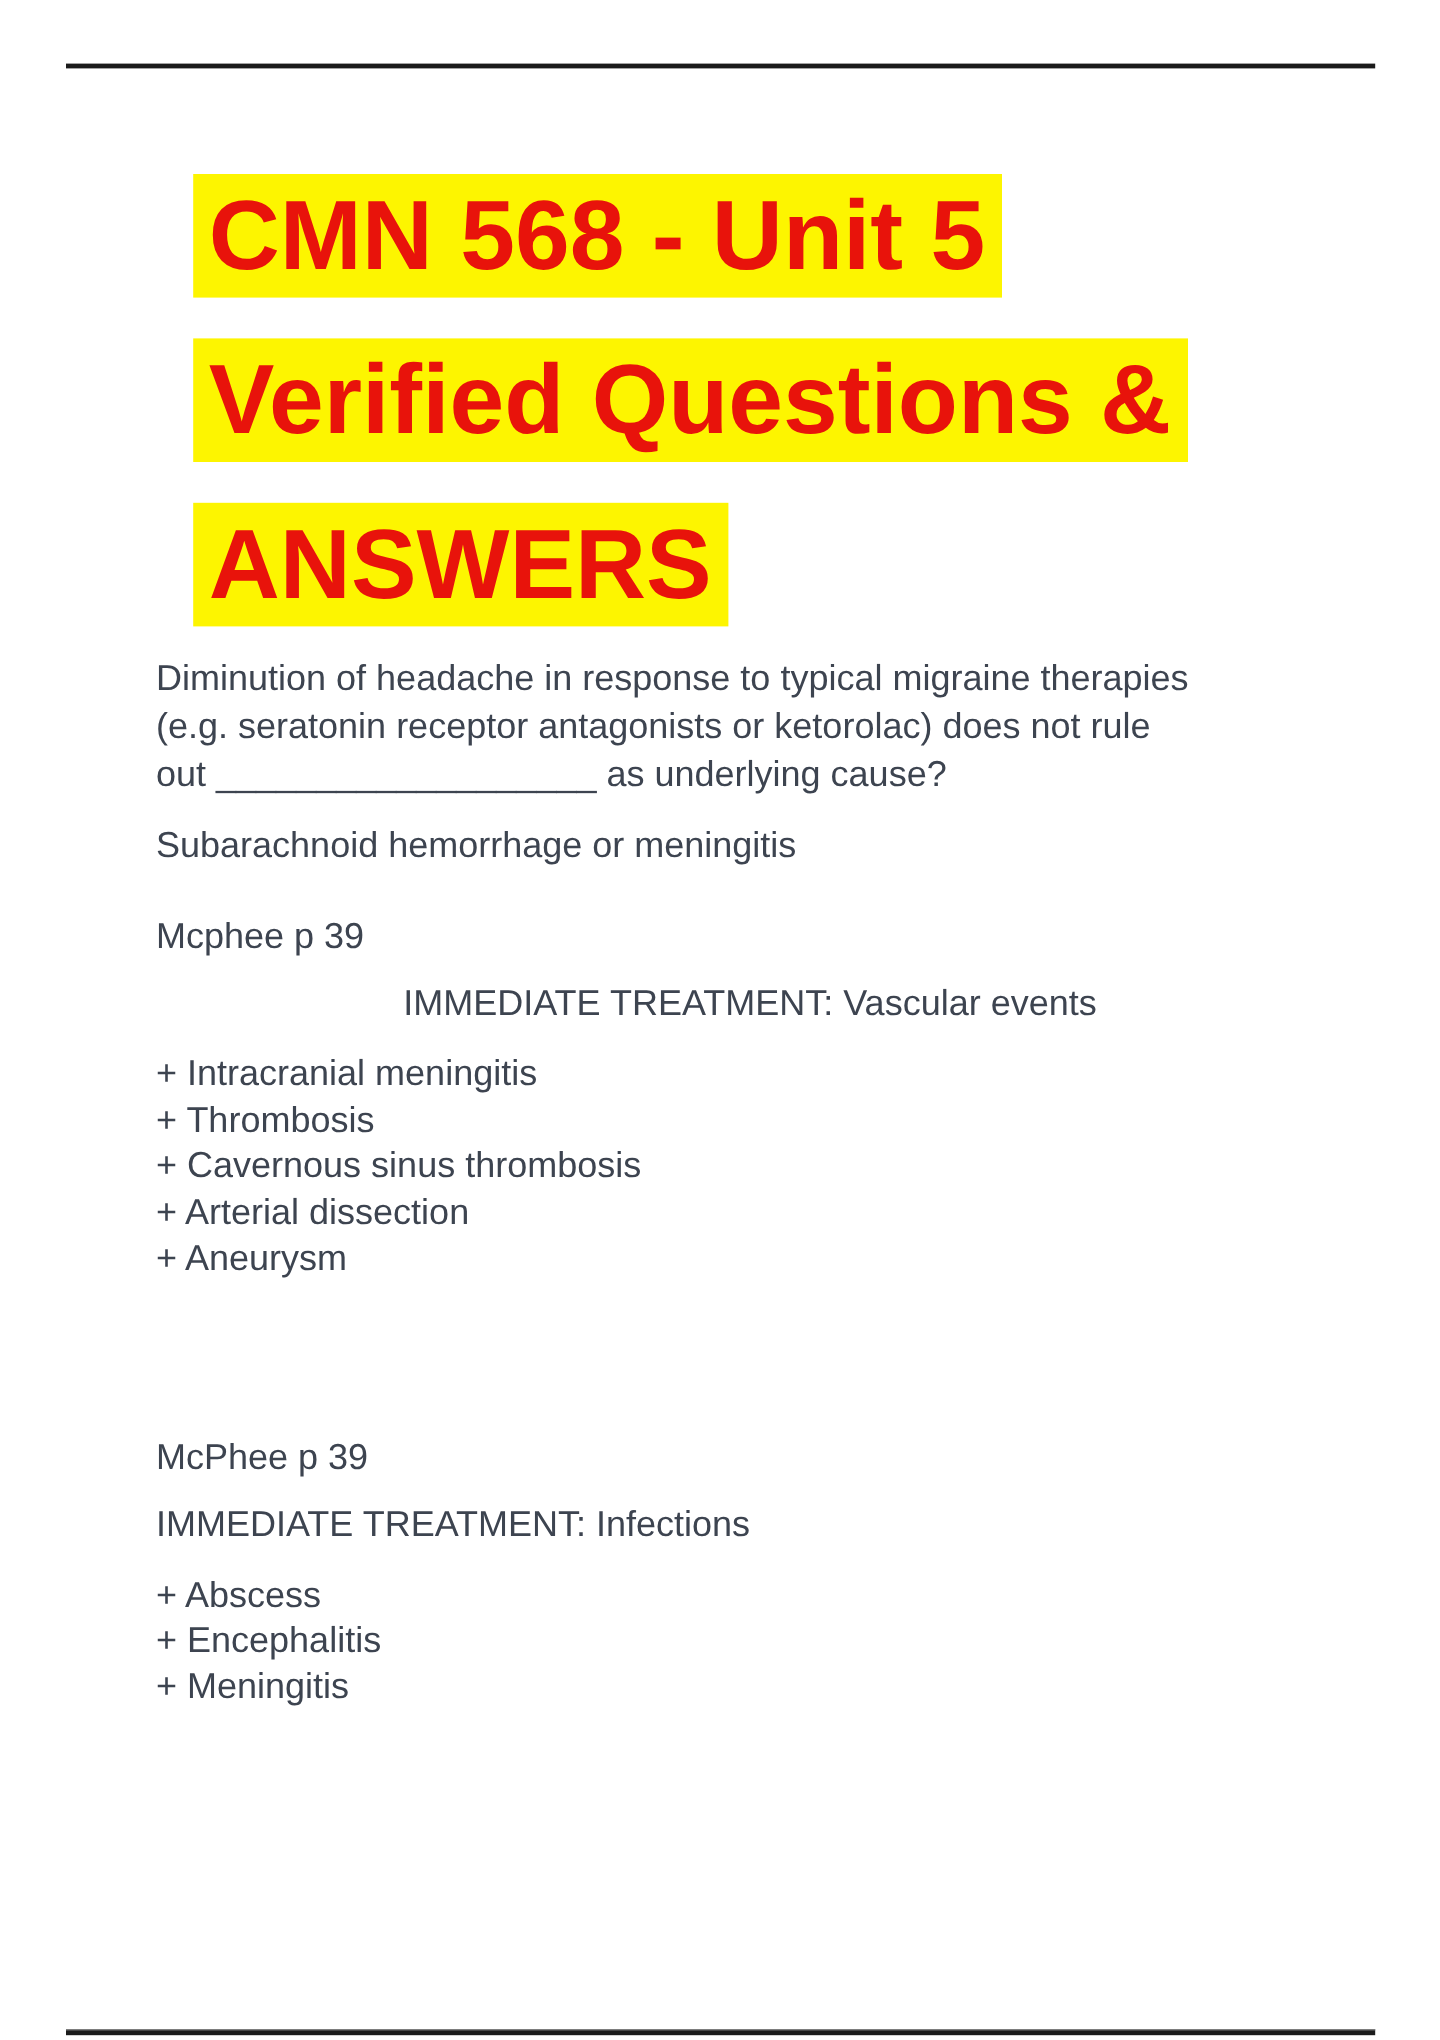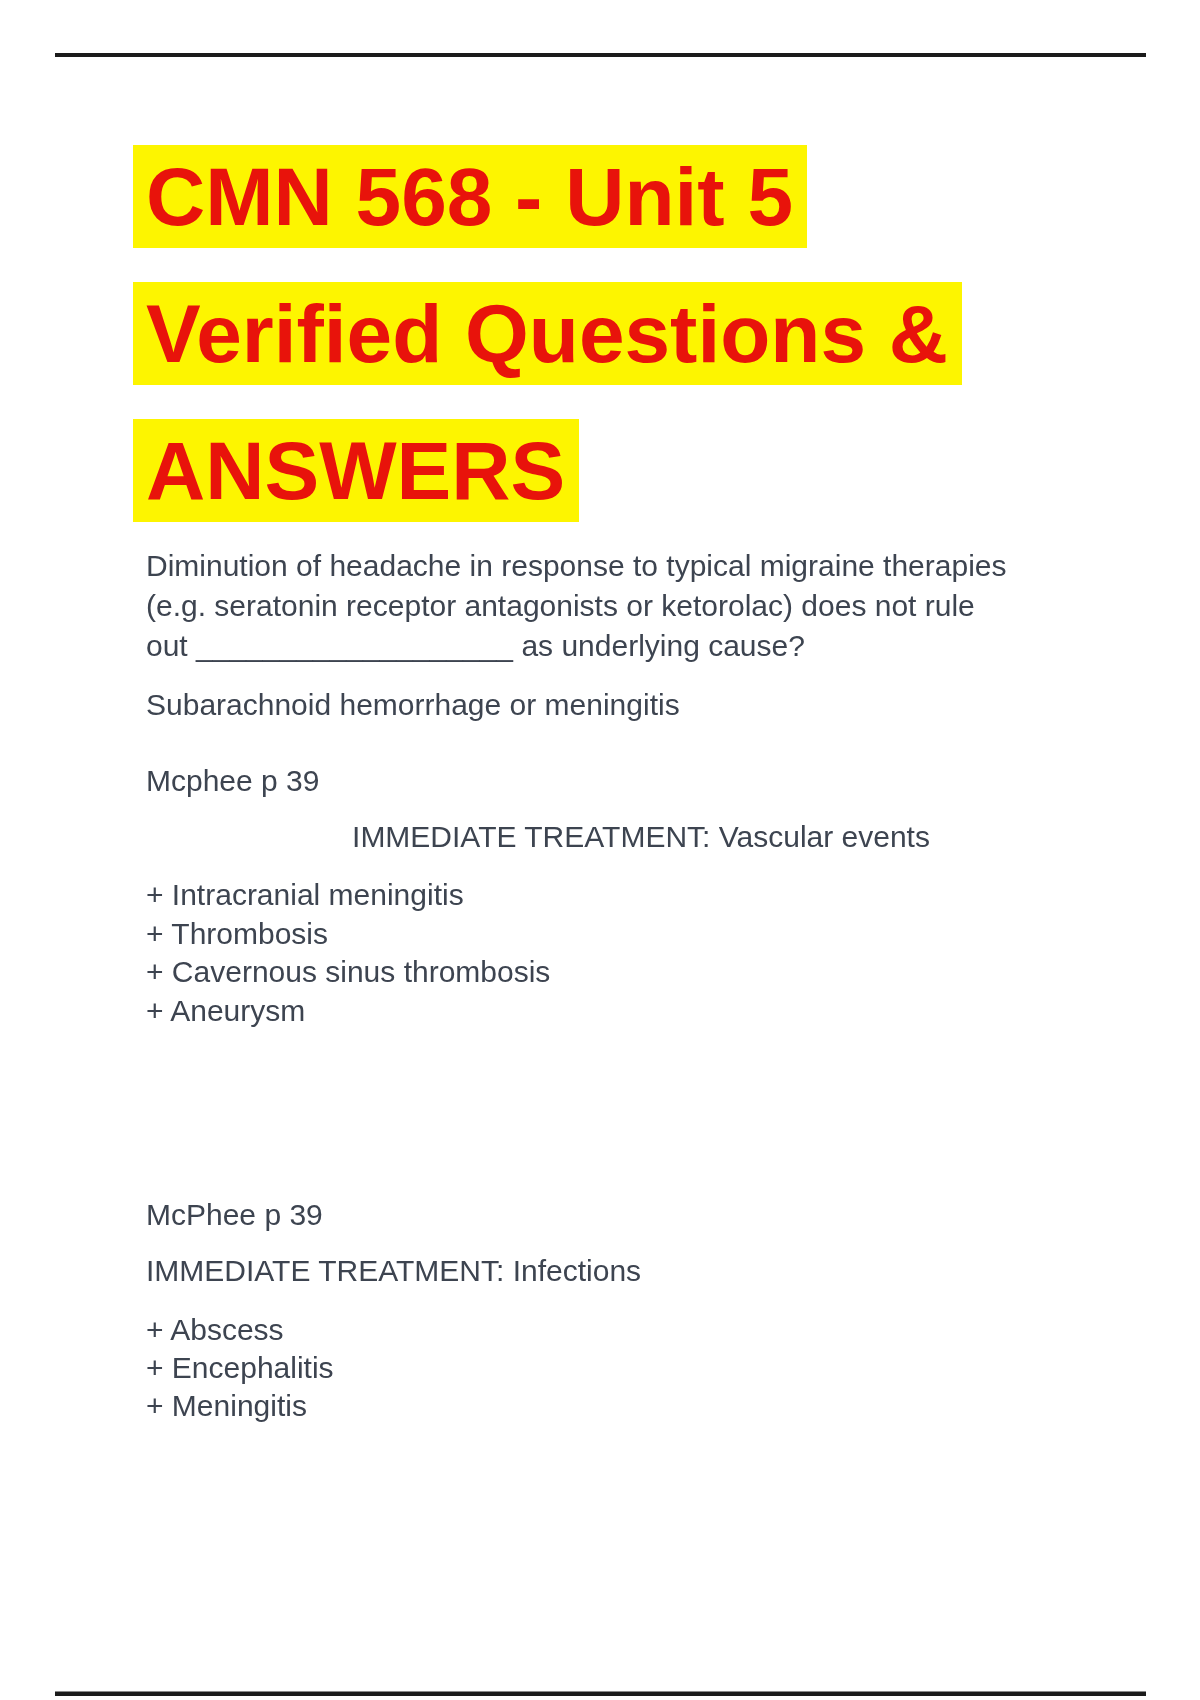--- a/index.html
+++ b/index.html
@@ -7,33 +7,33 @@
     position:relative;
     width:1200px;height:1700px;
     background:#ffffff;
     overflow:hidden;
     font-family:"Liberation Sans", sans-serif;
   }
   .rule{position:absolute;left:55px;width:1091px;background:#1b1b1b;}
   .rule-top{top:53px;height:4px;}
   .rule-bottom{top:1691px;height:4px;border-top:1px solid #8a8a8a;}
   .title{position:absolute;left:133px;top:145px;margin:0;font-weight:bold;}
-  .t-line{height:130px;margin-bottom:7px;white-space:nowrap;}
+  .t-line{height:130px;margin-bottom:7px;white-space:nowrap;margin-left:28px;}
   .t-line .hl{
     display:inline-block;
     background:#fdf500;
     color:#e8130b;
     font-size:82px;
     font-weight:bold;
     line-height:103px;
     padding:0 14px 0 13px;
     letter-spacing:0px;
   }
   .block{
-    position:absolute;left:146px;width:990px;
+    position:absolute;left:130px;width:990px;
     color:#3d4450;
     font-size:30px;
     line-height:40px;
     white-space:nowrap;
   }
   .q1{top:546px;}
   .a1{top:688px;line-height:34px;}
   .ref1{top:764px;line-height:34px;}
   .q2head{top:820px;line-height:34px;text-align:center;}
   .list1{top:876px;line-height:38.5px;}
@@ -63,20 +63,21 @@
   <div class="block a1">Subarachnoid hemorrhage or meningitis</div>
 
   <div class="block ref1">Mcphee p 39</div>
 
   <div class="block q2head">IMMEDIATE TREATMENT: Vascular events</div>
 
   <div class="block list1">
     <div>+ Intracranial meningitis</div>
     <div>+ Thrombosis</div>
     <div>+ Cavernous sinus thrombosis</div>
+    <div>+ Arterial dissection</div>
     <div>+ Aneurysm</div>
   </div>
 
   <div class="block ref2">McPhee p 39</div>
 
   <div class="block q3head">IMMEDIATE TREATMENT: Infections</div>
 
   <div class="block list2">
     <div>+ Abscess</div>
     <div>+ Encephalitis</div>

